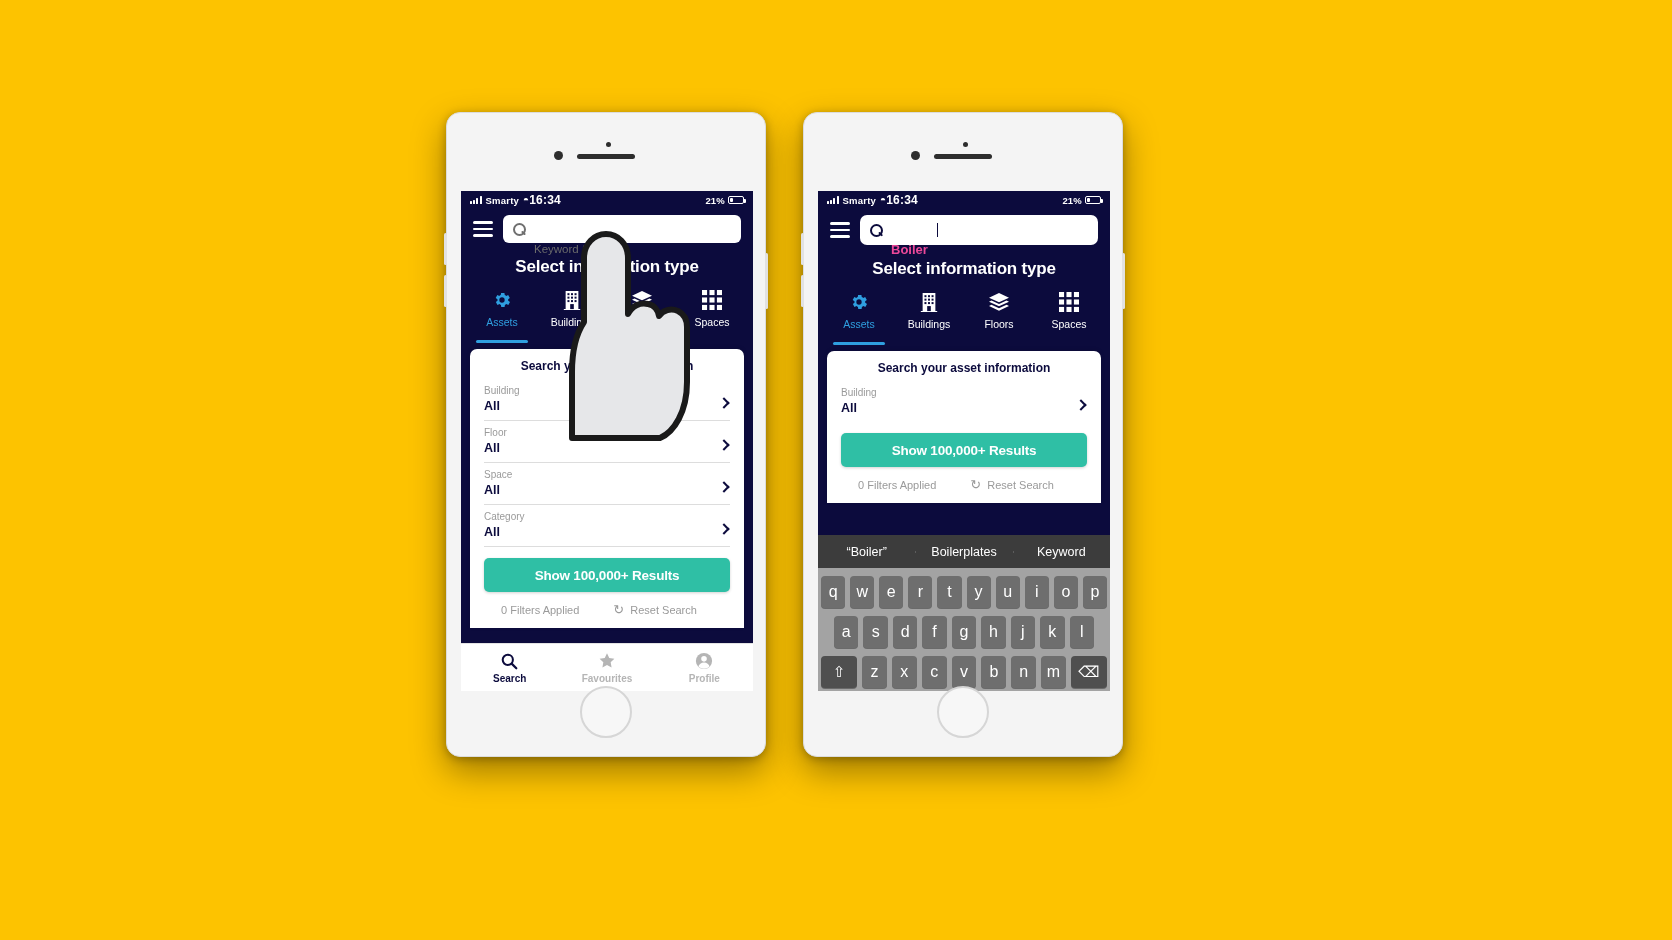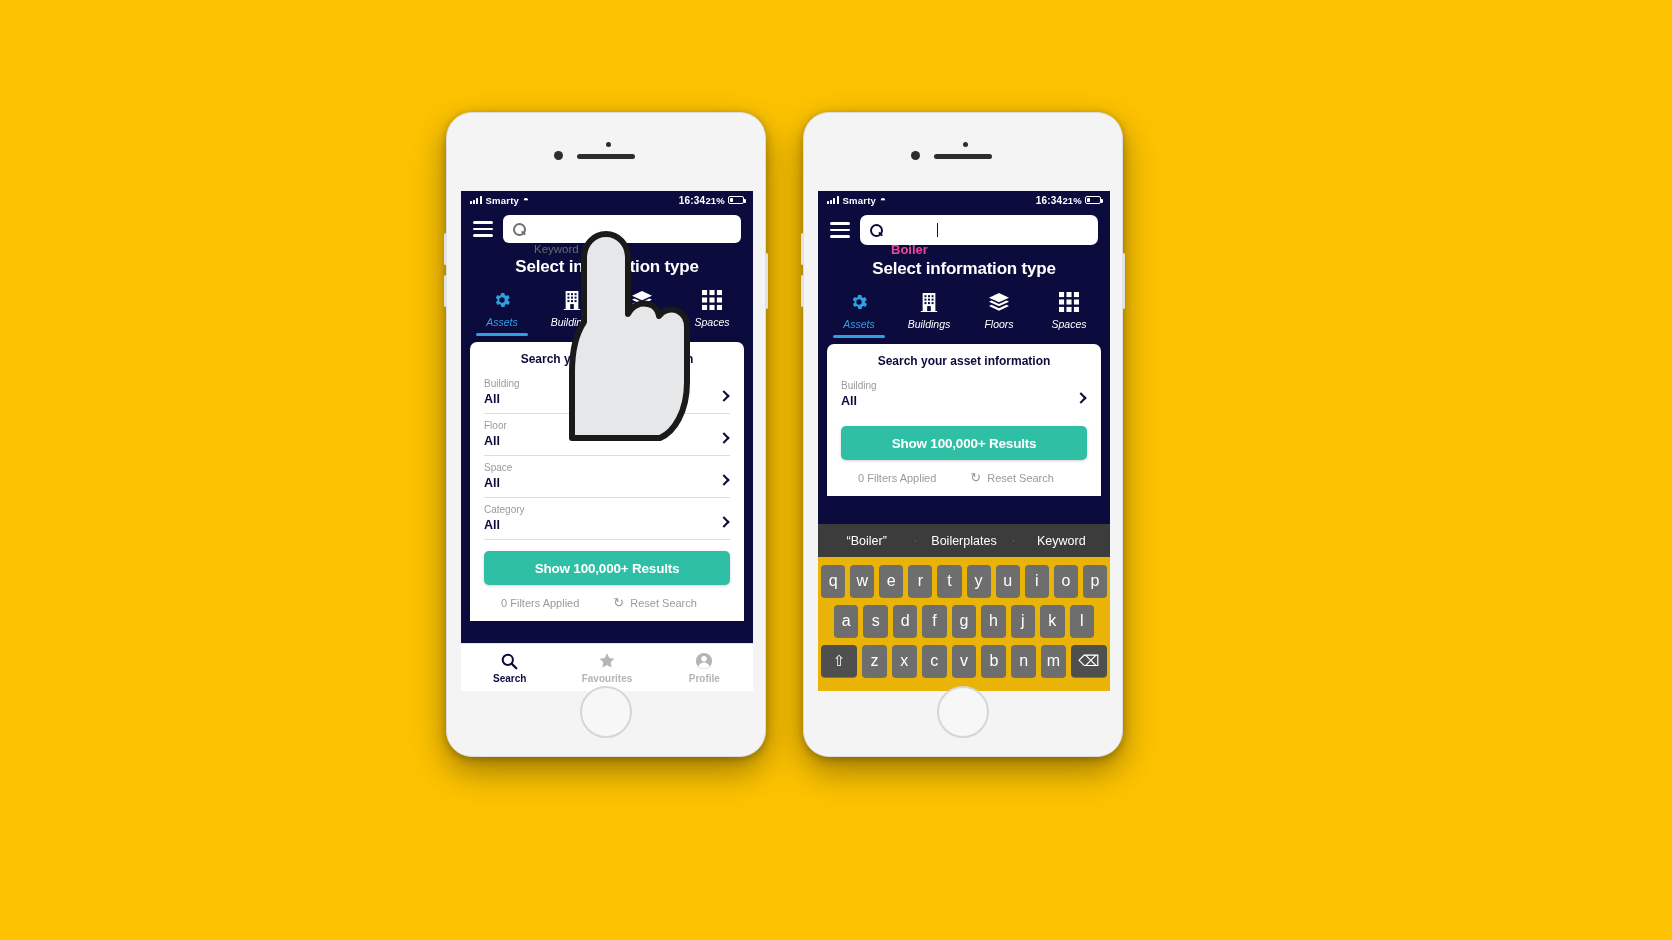--- a/index.html
+++ b/index.html
@@ -9,21 +9,21 @@
     font-family:"Liberation Sans", sans-serif;
     position:relative;
   }
   .stage { position:absolute; inset:0; }
 
   
   .phone {
     position:absolute;
     width:320px; height:645px;
     background:#f4f4f4;
-    border-radius:26px;
+    border-radius:14px;
     box-shadow: 0 14px 34px rgba(0,0,0,0.38), 0 2px 8px rgba(0,0,0,0.25);
     border:1px solid #dcdcdc;
   }
   .phone.left  { left:446px; top:112px; }
   .phone.right { left:803px; top:112px; }
 
   .phone-side {
     position:absolute; width:3px; background:#e2e2e2; border-radius:2px;
   }
   .side-vol1 { left:-3px; top:120px; height:32px; }
@@ -55,21 +55,21 @@
     background:#0c0b3d; overflow:hidden;
   }
 
   
   .statusbar {
     height:18px; display:flex; align-items:center;
     padding:0 9px; color:#ffffff; font-size:9.5px; font-weight:bold;
     letter-spacing:0.2px;
   }
   .sb-left { display:flex; align-items:center; gap:4px; }
-  .sb-center { flex:1; text-align:right; font-size:10px; }
+  .sb-center { flex:1; text-align:left; font-size:12px; }
   .sb-right { display:flex; align-items:center; gap:3px; }
   .sig { display:flex; align-items:flex-end; gap:1.2px; height:8px; }
   .sig i { width:2px; background:#fff; border-radius:0.5px; display:block; }
   .sig i:nth-child(1){height:3px;} .sig i:nth-child(2){height:4.5px;}
   .sig i:nth-child(3){height:6px;} .sig i:nth-child(4){height:8px;}
   .wifi { font-size:10px; line-height:1; }
   .batt {
     width:16px; height:8px; border:1px solid #fff; border-radius:2px;
     position:relative; display:inline-block;
   }
@@ -108,21 +108,21 @@
   }
 
   
   .screen-title {
     text-align:center; color:#fff; font-size:17px; font-weight:bold;
     padding:6px 0 12px 0; letter-spacing:-0.2px;
   }
 
   
   .tabs { display:flex; padding:0 6px; }
-  .tab { flex:1; text-align:center; cursor:pointer; position:relative; padding-bottom:8px;font-style:italic; }
+  .tab { flex:1; text-align:center; cursor:pointer; position:relative; padding-bottom:15px; }
   .tab-ico { height:22px; display:flex; align-items:center; justify-content:center; margin-bottom:5px; }
   .tab-label { font-size:10.5px; color:#ffffff; }
   .tab.active .tab-label { color:#2f9fe0; }
   .tab.active::after {
     content:""; position:absolute; left:13%; right:13%; bottom:0;
     height:2.6px; background:#2f9fe0; border-radius:2px;
   }
 
   
   .ico-blue { fill:#2f9fe0; }
@@ -172,21 +172,21 @@
     display:flex; align-items:center;
   }
   .bt { flex:1; text-align:center; cursor:pointer; }
   .bt-ico { height:19px; display:flex; align-items:center; justify-content:center; margin-bottom:2px; }
   .bt-label { font-size:10px; color:#b5b5b5;font-weight:bold; }
   .bt.active .bt-label { color:#0c0b3d; font-weight:bold; }
 
   
   .keyboard {
     position:absolute; left:0; right:0; bottom:0;
-    background:#eab308; padding-bottom:14px;
+    background:#a3a3a3; padding-bottom:3px;
   }
   .suggestbar {
     height:33px; background:#3c3c3c; display:flex; align-items:center;
     color:#fff; font-size:12.5px;
   }
   .sug { flex:1; text-align:center; position:relative; cursor:pointer; }
   .sug + .sug::before {
     content:""; position:absolute; left:0; top:6px; bottom:6px;
     width:1px; background:#5c5c5c;
   }

